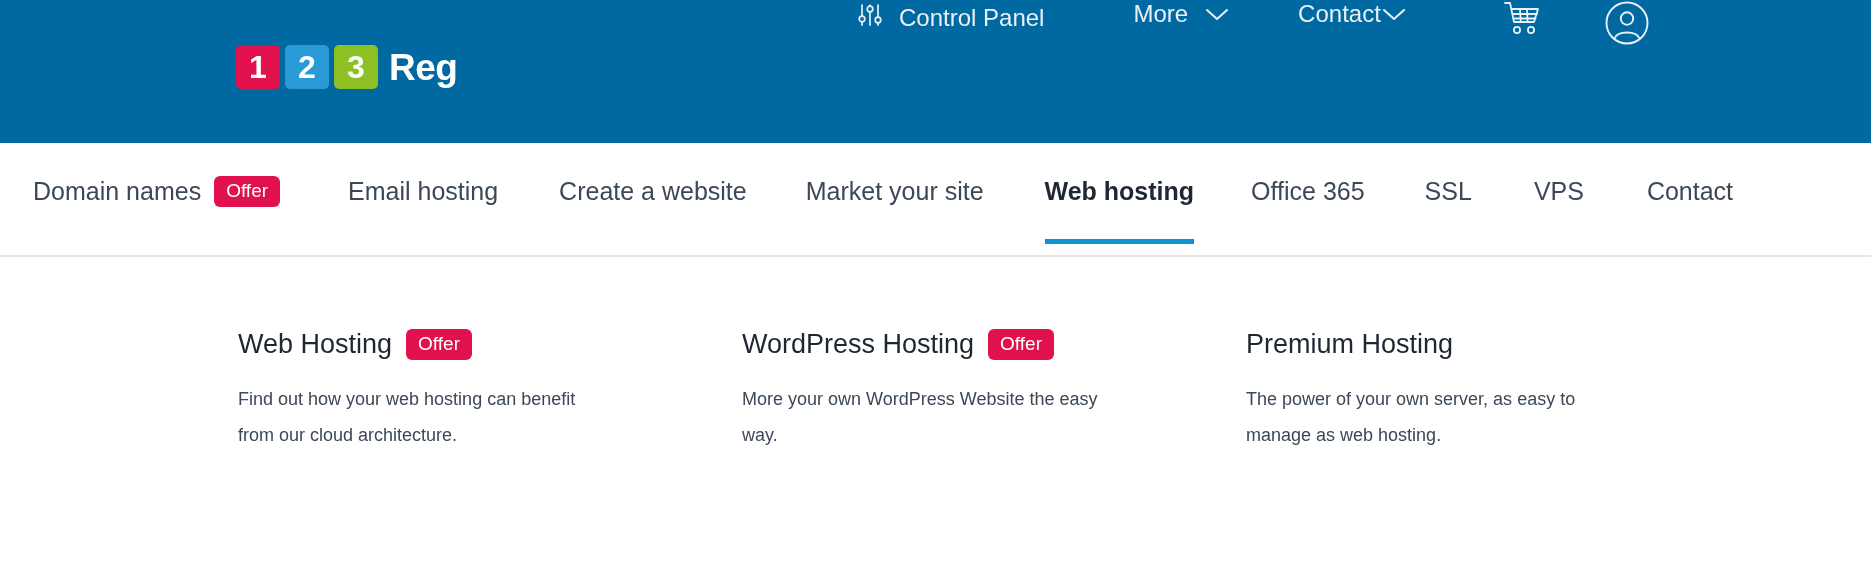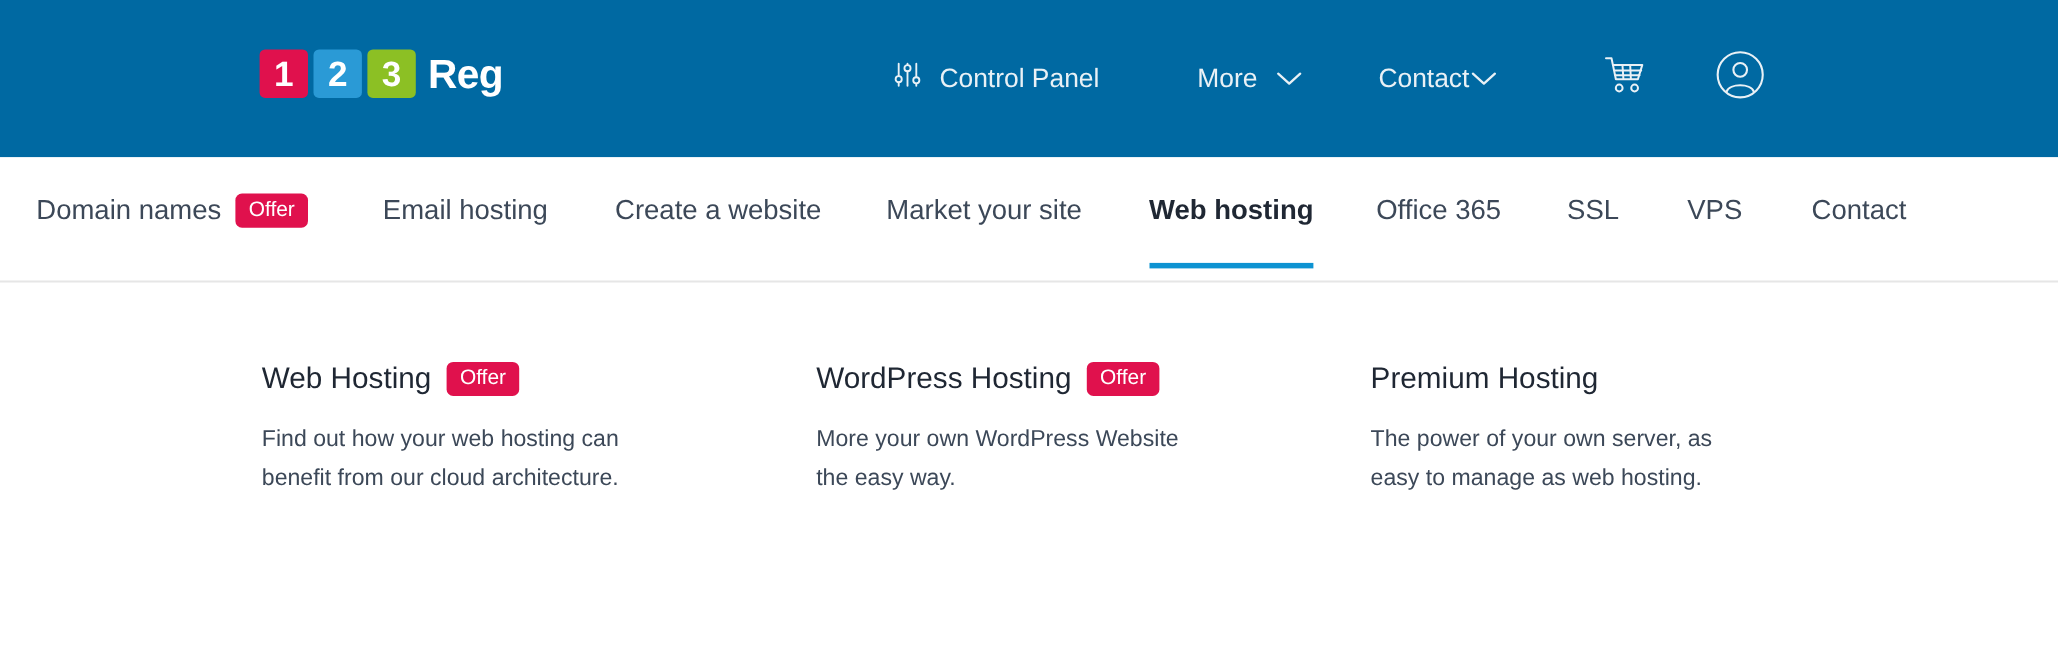--- a/index.html
+++ b/index.html
@@ -52,25 +52,25 @@
     color: #ffffff;
     font-size: 37px;
     font-weight: bold;
     letter-spacing: -0.5px;
     margin-left: 6px;
     line-height: 1;
   }
 
   .header-nav {
     position: absolute;
-    left: 810px;
+    left: 855px;
     top: 0;
     height: 143px;
     display: flex;
-    align-items: center;
+    align-items: flex-start;
     gap: 0;
   }
 
   .hdr-item {
     display: flex;
     align-items: center;
     color: #e9f1f6;
     font-size: 24px;
     cursor: pointer;
     white-space: nowrap;
@@ -160,21 +160,21 @@
     gap: 14px;
     margin-bottom: 21px;
     cursor: pointer;
   }
   .col-title {
     font-size: 27px;
     color: #1f2733;
     white-space: nowrap;
   }
   .col-desc {
-    font-size: 21px;
+    font-size: 18px;
     line-height: 36px;
     color: #3c4858;
     max-width: 360px;
   }
 </style>
 </head>
 <body>
 
 <div class="header-bar">
 

